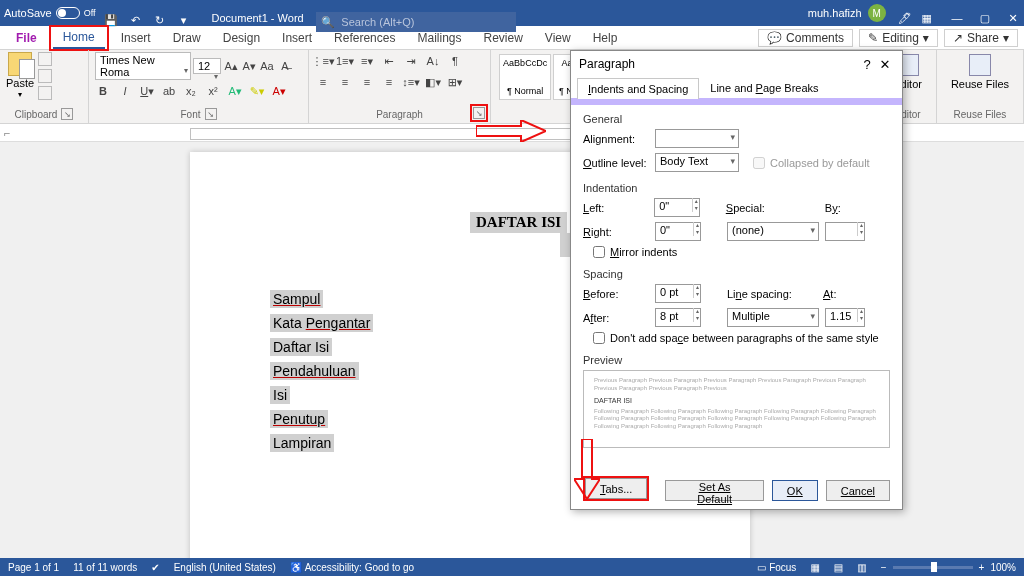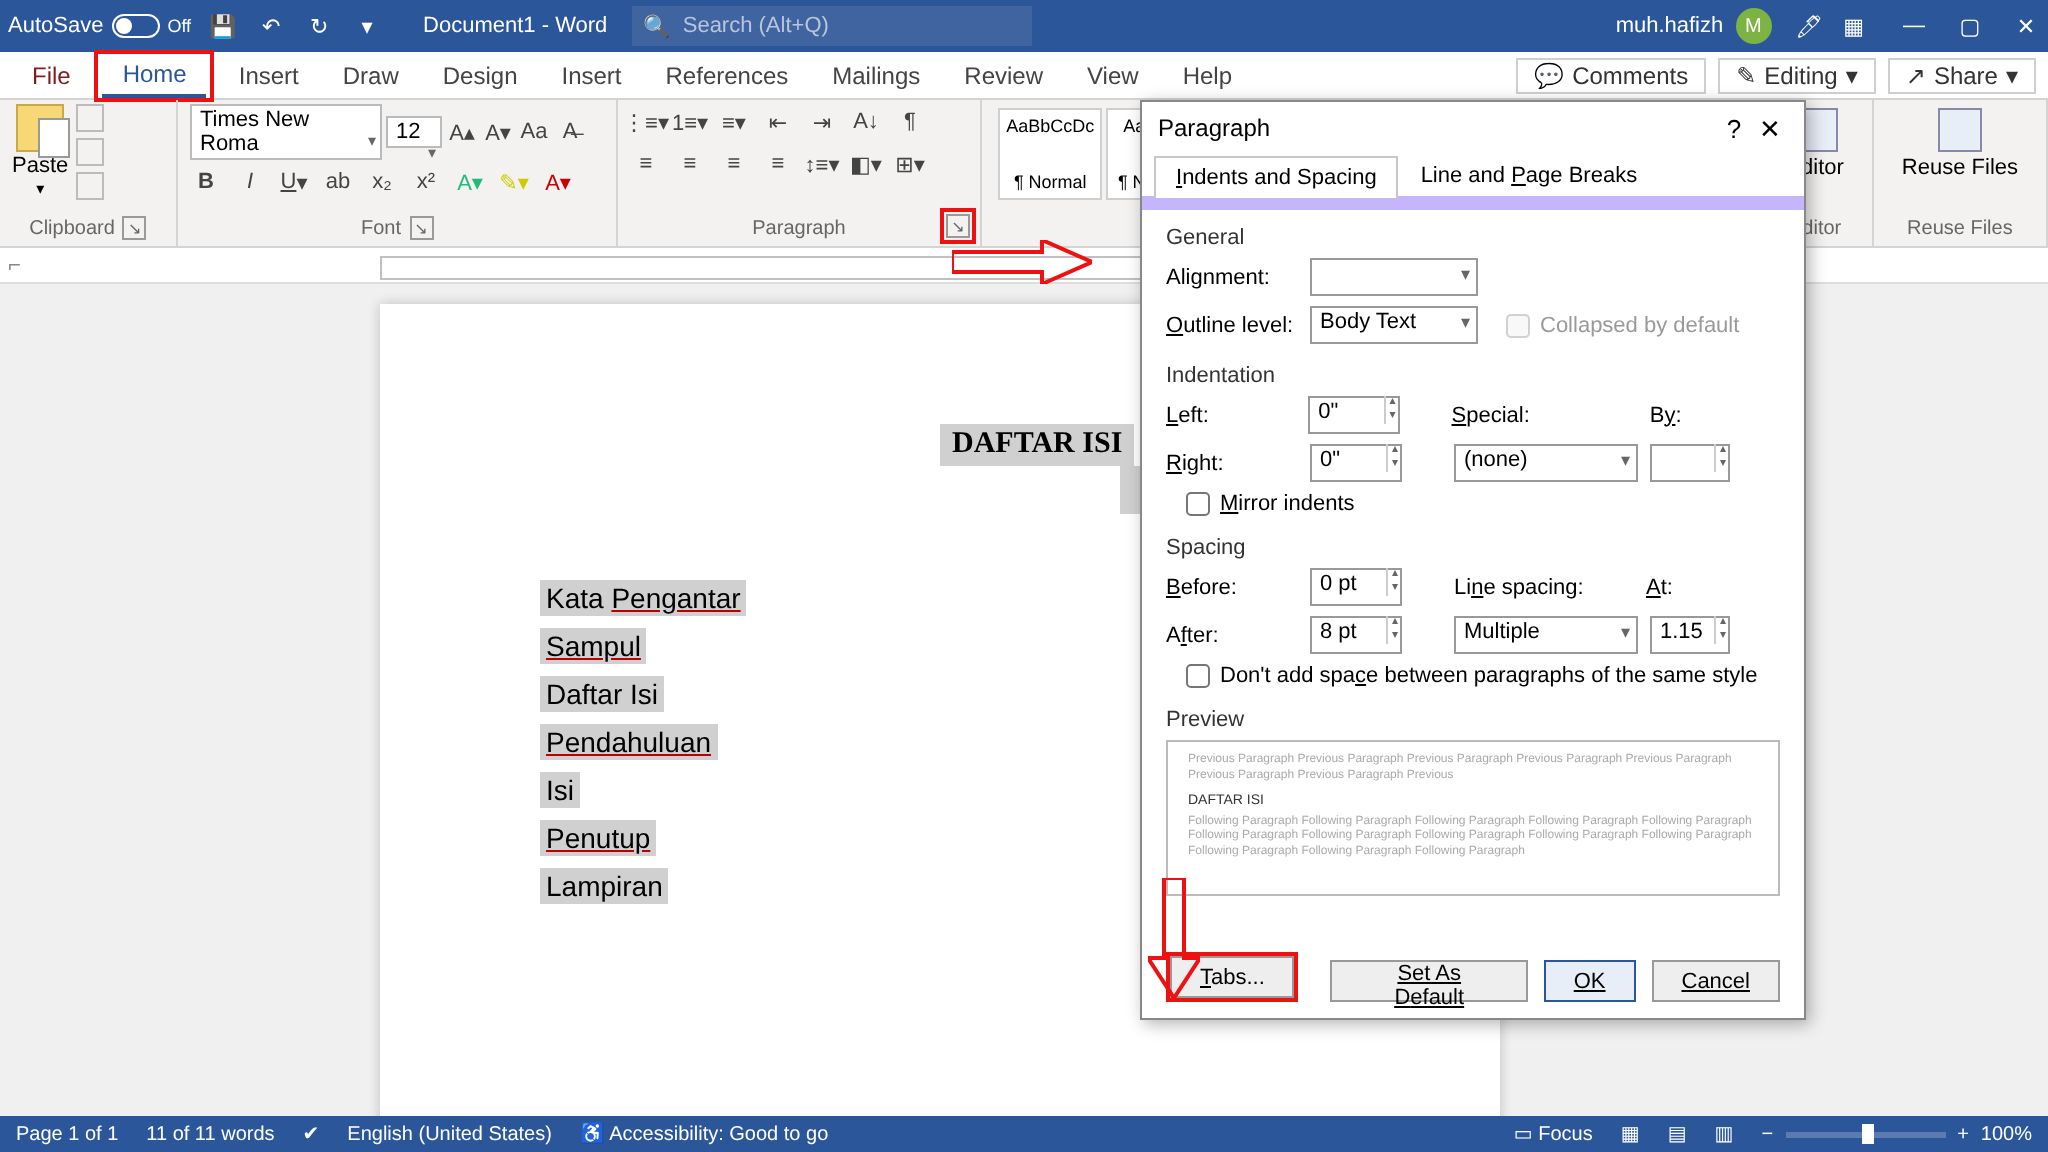--- a/index.html
+++ b/index.html
@@ -1,36 +1,36 @@
 <!DOCTYPE html>
 <html><head>
 <meta charset="utf-8">
 <style>
 * { box-sizing: border-box; margin: 0; padding: 0; font-family: 'Segoe UI', Arial, sans-serif; }
 body { width: 1024px; height: 576px; overflow: hidden; background: #fff; position: relative; font-size: 11px; }
 
 
-.titlebar { height: 26px; background: #2b579a; color: #fff; display: flex; align-items: center; padding: 12px 4px; font-size: 11px; }
+.titlebar { height: 26px; background: #2b579a; color: #fff; display: flex; padding: 12px 4px; font-size: 11px; }
 .titlebar .autosave { display: flex; align-items: center; gap: 4px; margin-right: 8px; }
 .toggle { width: 24px; height: 12px; border: 1px solid #fff; border-radius: 6px; position: relative; }
 .toggle::after { content: ''; position: absolute; width: 8px; height: 8px; background: #fff; border-radius: 50%; left: 1px; top: 1px; }
 .qat { display: flex; gap: 8px; }
 .qat span { width: 16px; height: 16px; display: inline-flex; align-items: center; justify-content: center; }
 .titlebar .docname { flex: 0 0 auto; margin-left: 20px; margin-right: 12px; }
 .searchbox { width: 200px; height: 20px; background: #40649f; display: flex; align-items: center; padding: 0 6px; color: #b8c5dc; gap: 6px; }
 .titlebar .spacer { flex: 1; }
 .titlebar .user { display: flex; align-items: center; gap: 6px; }
 .avatar { width: 18px; height: 18px; border-radius: 50%; background: #7cb342; color: #fff; display: inline-flex; align-items: center; justify-content: center; font-size: 10px; }
 .winctl { display: flex; gap: 14px; margin-left: 18px; }
 .winctl span { width: 14px; text-align: center; }
 
 
 .ribbontabs { height: 24px; background: #fff; border-bottom: 1px solid #d4d4d4; display: flex; align-items: center; padding: 0 6px; font-size: 12px; gap: 2px; }
 .ribbontabs .tab { padding: 3px 10px; color: #444; cursor: pointer; }
-.ribbontabs .tab.file { color: #7f1d1d; }
+.ribbontabs .tab.file { color: #a21caf; font-weight: bold; }
 .ribbontabs .tab.active { color: #2b579a; }
 .ribbontabs .home-hl { border: 2px solid #e11; padding: 0 2px; }
 .ribbontabs .right { margin-left: auto; display: flex; gap: 6px; }
 .ribbontabs .right .btn { border: 1px solid #cfcfcf; padding: 1px 8px; display: flex; align-items: center; gap: 4px; color: #333; }
 
 
 .ribbon { height: 74px; background: #f3f2f1; border-bottom: 1px solid #d4d4d4; display: flex; font-size: 11px; }
 .group { border-right: 1px solid #d4d4d4; padding: 2px 6px; display: flex; flex-direction: column; justify-content: space-between; }
 .group-label { text-align: center; color: #666; font-size: 10px; padding-bottom: 1px; display: flex; justify-content: center; align-items: center; gap: 4px; }
 .dlg-launch { width: 12px; height: 12px; border: 1px solid #999; font-size: 8px; display: inline-flex; align-items: center; justify-content: center; }
@@ -278,22 +278,22 @@
 <div class="ruler">
   <span style="position:absolute;left:4px;top:3px;color:#888">⌐</span>
   <div class="ruler-strip"></div>
 </div>
 
 <div class="workspace">
   <div class="page">
     <div class="doc-title">DAFTAR ISI</div>
     <div class="title-tail"></div>
     <div class="doc-list">
+      <div><span class="hl ul">Sampul</span></div>
       <div><span class="hl">Kata <span class="ul">Pengantar</span></span></div>
-      <div><span class="hl ul">Sampul</span></div>
       <div><span class="hl">Daftar Isi</span></div>
       <div><span class="hl ul">Pendahuluan</span></div>
       <div><span class="hl">Isi</span></div>
       <div><span class="hl ul">Penutup</span></div>
       <div><span class="hl">Lampiran</span></div>
     </div>
   </div>
 </div>
 
 <div class="arrow-r">

